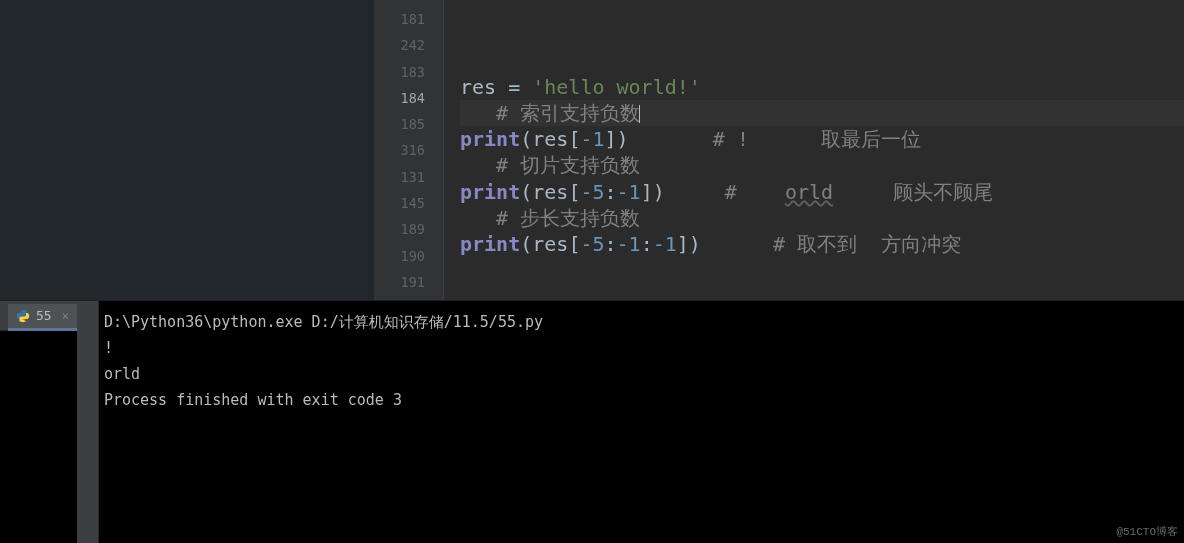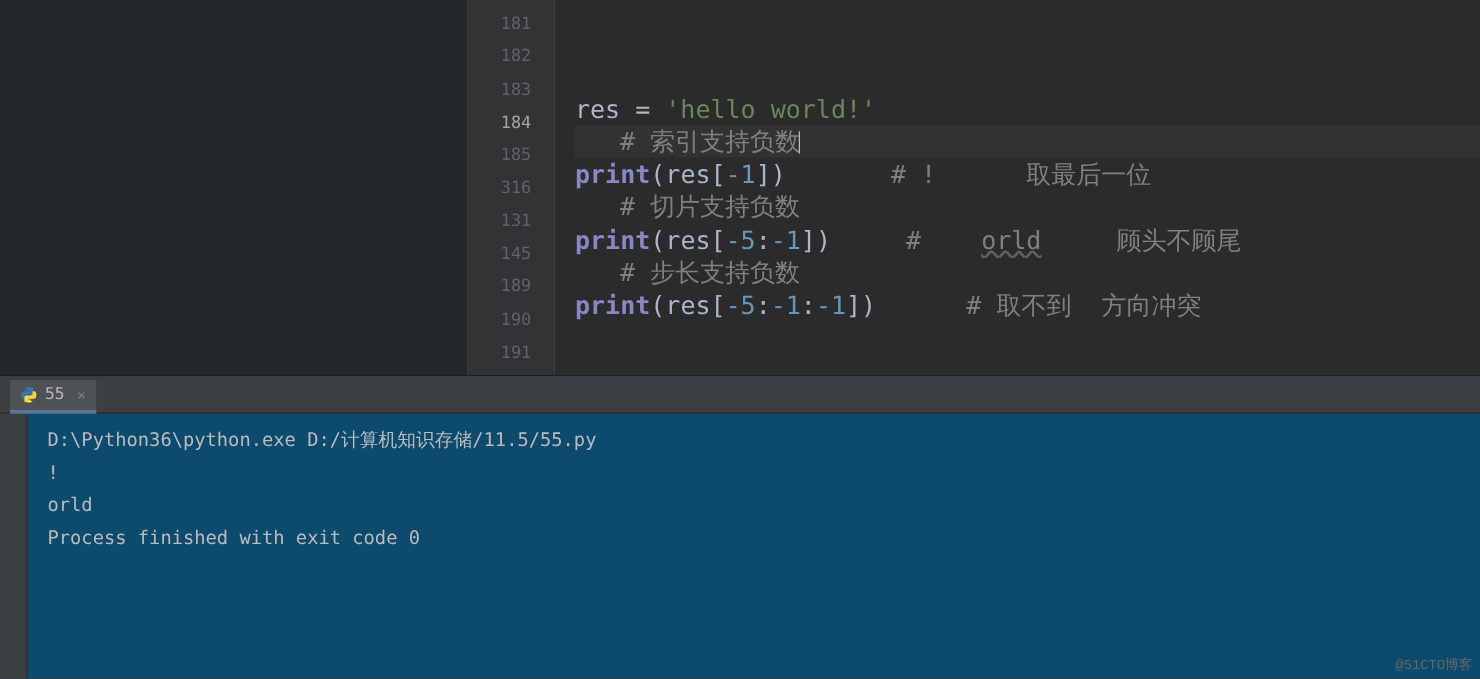--- a/index.html
+++ b/index.html
@@ -55,24 +55,24 @@
   .cursor {
     display: inline-block;
     width: 1px;
     height: 18px;
     background: #bbbbbb;
     vertical-align: middle;
     margin-left: -1px;
   }
   .terminal-wrap {
     height: 243px;
-    background: #0c4a6e;
+    background: #000000;
     border-top: 1px solid #1e1f22;
     display: flex;
-    flex-direction: column;
+    flex-direction: row;
   }
   .tab-bar {
     height: 30px;
     background: #3c3f41;
     display: flex;
     align-items: center;
     padding-left: 8px;
     border-bottom: 1px solid #282828;
   }
   .tab {
@@ -104,21 +104,21 @@
     display: flex;
     flex: 1;
   }
   .term-left-strip {
     width: 22px;
     background: #3c3f41;
     border-right: 1px solid #2b2b2b;
   }
   .term-out {
     flex: 1;
-    padding: 8px 16px;
+    padding: 8px 5px;
     font-size: 15px;
     line-height: 26px;
     color: #bbbbbb;
   }
   .term-out .line { white-space: pre; }
   .path-cjk { color: #bbbbbb; }
   .watermark {
     position: absolute;
     right: 6px;
     bottom: 4px;
@@ -127,21 +127,21 @@
     font-family: Liberation Mono, monospace;
   }
 </style>
 </head>
 <body>
 
 <div class="editor-area">
   <div class="left-pane"></div>
   <div class="gutter">
     <div>181</div>
-    <div>182</div>
+    <div>242</div>
     <div>183</div>
     <div class="ln-active">184</div>
     <div>185</div>
     <div>316</div>
     <div>131</div>
     <div>145</div>
     <div>189</div>
     <div>190</div>
     <div>191</div>
   </div>
@@ -174,18 +174,18 @@
     </div>
   </div>
   <div class="terminal-body">
     <div class="term-left-strip"></div>
     <div class="term-out">
       <div class="line"><span>D:\Python36\python.exe D:/</span><span class="path-cjk">计算机知识存储</span><span>/11.5/55.py</span></div>
       <div class="line">!</div>
       <div class="line">orld</div>
       <div class="line"></div>
       <div class="line"></div>
-      <div class="line">Process finished with exit code 0</div>
+      <div class="line">Process finished with exit code 3</div>
     </div>
   </div>
 </div>
 
 <div class="watermark">@51CTO博客</div>
 
 </body></html>

